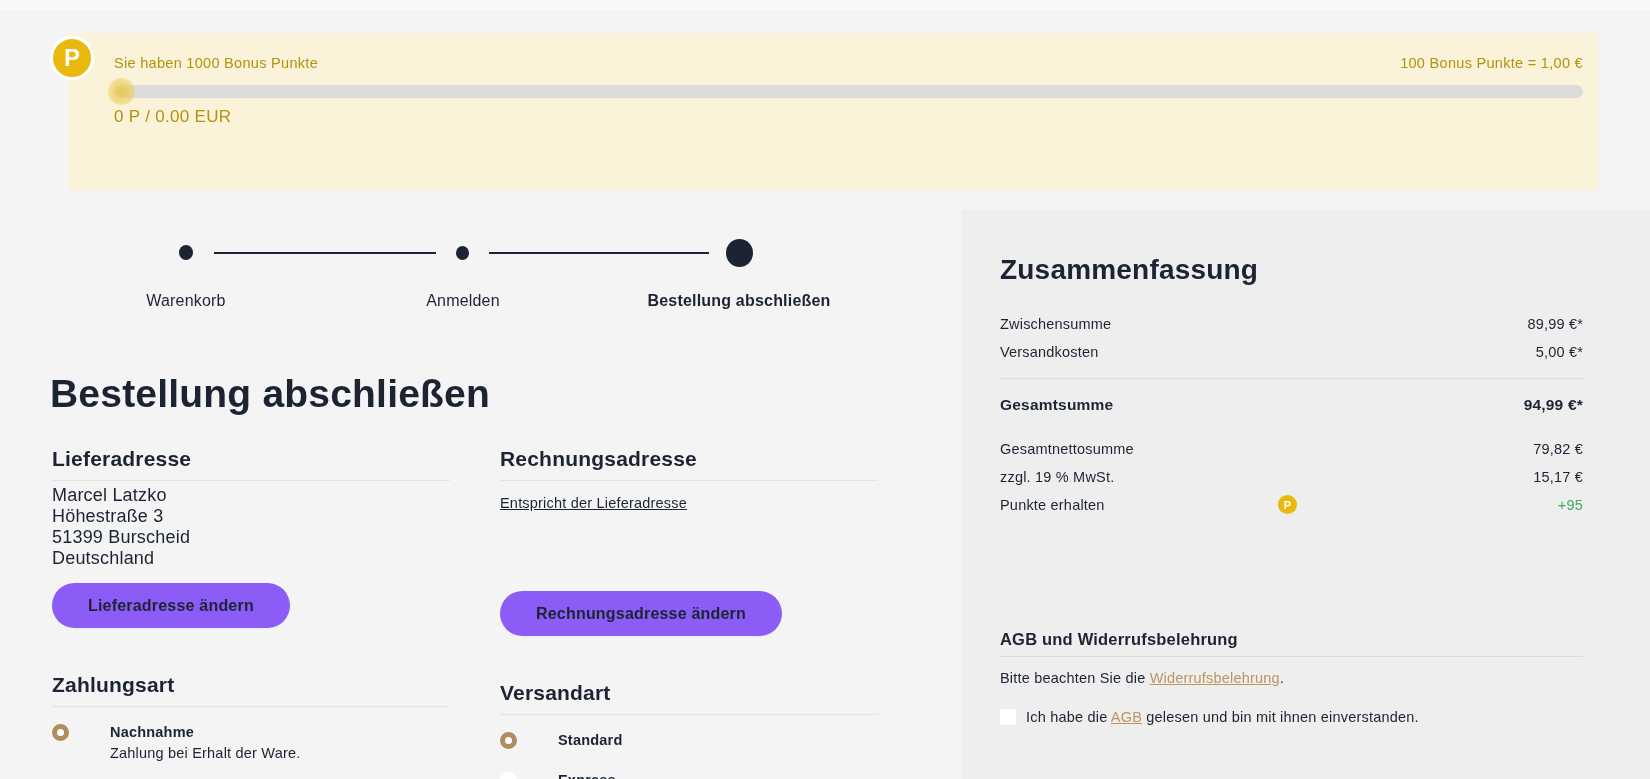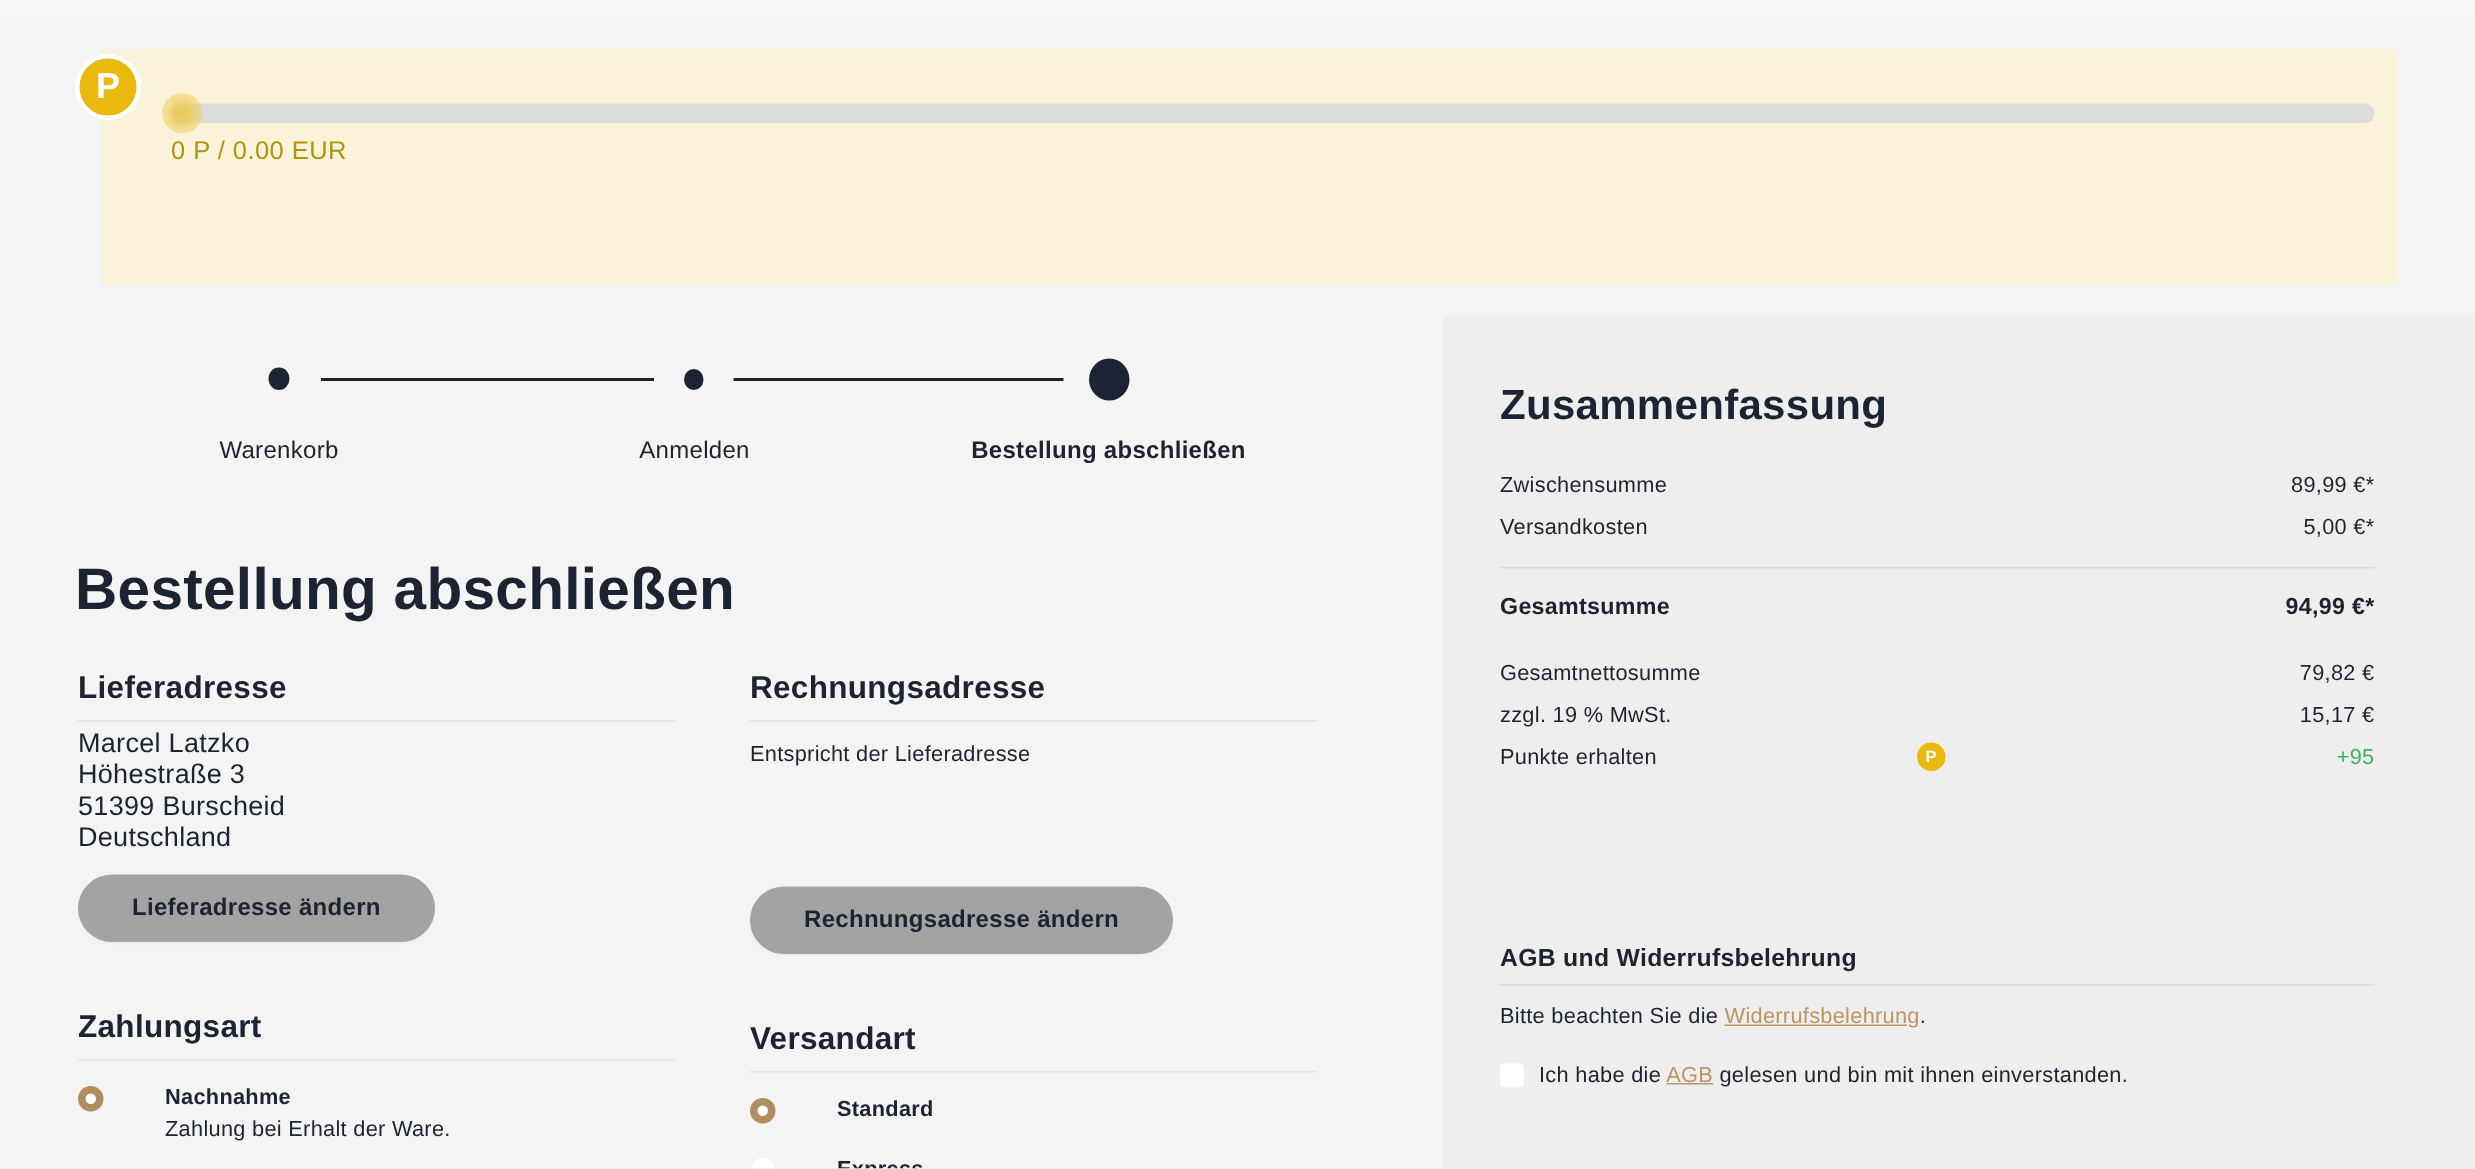--- a/index.html
+++ b/index.html
@@ -38,23 +38,23 @@
   .lbl3{left:629px;width:220px;font-weight:700;}
 
   
   .page-title{position:absolute;left:50px;top:372px;font-size:39px;font-weight:800;letter-spacing:.2px;color:var(--navy);}
   .col{position:absolute;top:448px;}
   .col-left{left:52px;width:398px;}
   .col-right{left:500px;width:378px;}
   .sec-h{font-size:21px;font-weight:700;line-height:22px;letter-spacing:.2px;}
   .divider{border:0;border-top:1px solid #e3e3e4;margin-top:10px;}
   .addr{margin-top:4px;font-size:18px;line-height:21px;letter-spacing:.2px;}
-  .note{margin-top:12px;font-size:14.5px;line-height:21px;letter-spacing:.2px;}
+  .note{margin-top:12px;font-size:14.5px;line-height:21px;letter-spacing:.2px;text-decoration:underline;}
   .pill-btn{display:inline-block;margin-top:14px;height:45px;line-height:45px;padding:0 36px;border:0;border-radius:23px;
-    background:#a3a3a3;color:var(--navy);font-family:inherit;font-size:16px;font-weight:700;letter-spacing:.2px;cursor:pointer;
+    background:#8b5cf6;color:var(--navy);font-family:inherit;font-size:16px;font-weight:700;letter-spacing:.2px;cursor:pointer;
     box-shadow:0 1px 2px rgba(0,0,0,.03);}
   .col-right .pill-btn{margin-top:77px;}
   .sec-h.second{margin-top:46px;}
   .opt{display:flex;align-items:flex-start;margin-top:16px;gap:32px;}
   .opt + .opt{margin-top:22px;}
   .radio{width:17px;height:17px;border-radius:50%;background:#fff;flex:0 0 17px;margin-top:1px;cursor:pointer;}
   .radio.checked{border:5px solid var(--tan);}
   .opt-text{margin-left:9px;}
   .opt-label{font-size:14.5px;font-weight:700;letter-spacing:.2px;line-height:18px;}
   .opt-desc{font-size:14.5px;letter-spacing:.2px;line-height:21px;margin-top:2px;}
@@ -83,20 +83,24 @@
 </head>
 <body>
 
 <div class="canvas">
   <div class="top-strip"></div>
 
   <section class="bonus-banner">
     <div class="p-badge">
       <span>P</span>
     </div>
+    <div class="banner-row">
+      <span>Sie haben 1000 Bonus Punkte</span>
+      <span>100 Bonus Punkte = 1,00 €</span>
+    </div>
     <div class="slider">
       <div class="slider-track"></div>
       <div class="slider-thumb"></div>
     </div>
     <div class="slider-value">0 P / 0.00 EUR</div>
   </section>
 
   <div class="step-dot dot1"></div>
   <div class="step-line line1"></div>
   <div class="step-dot dot2"></div>

